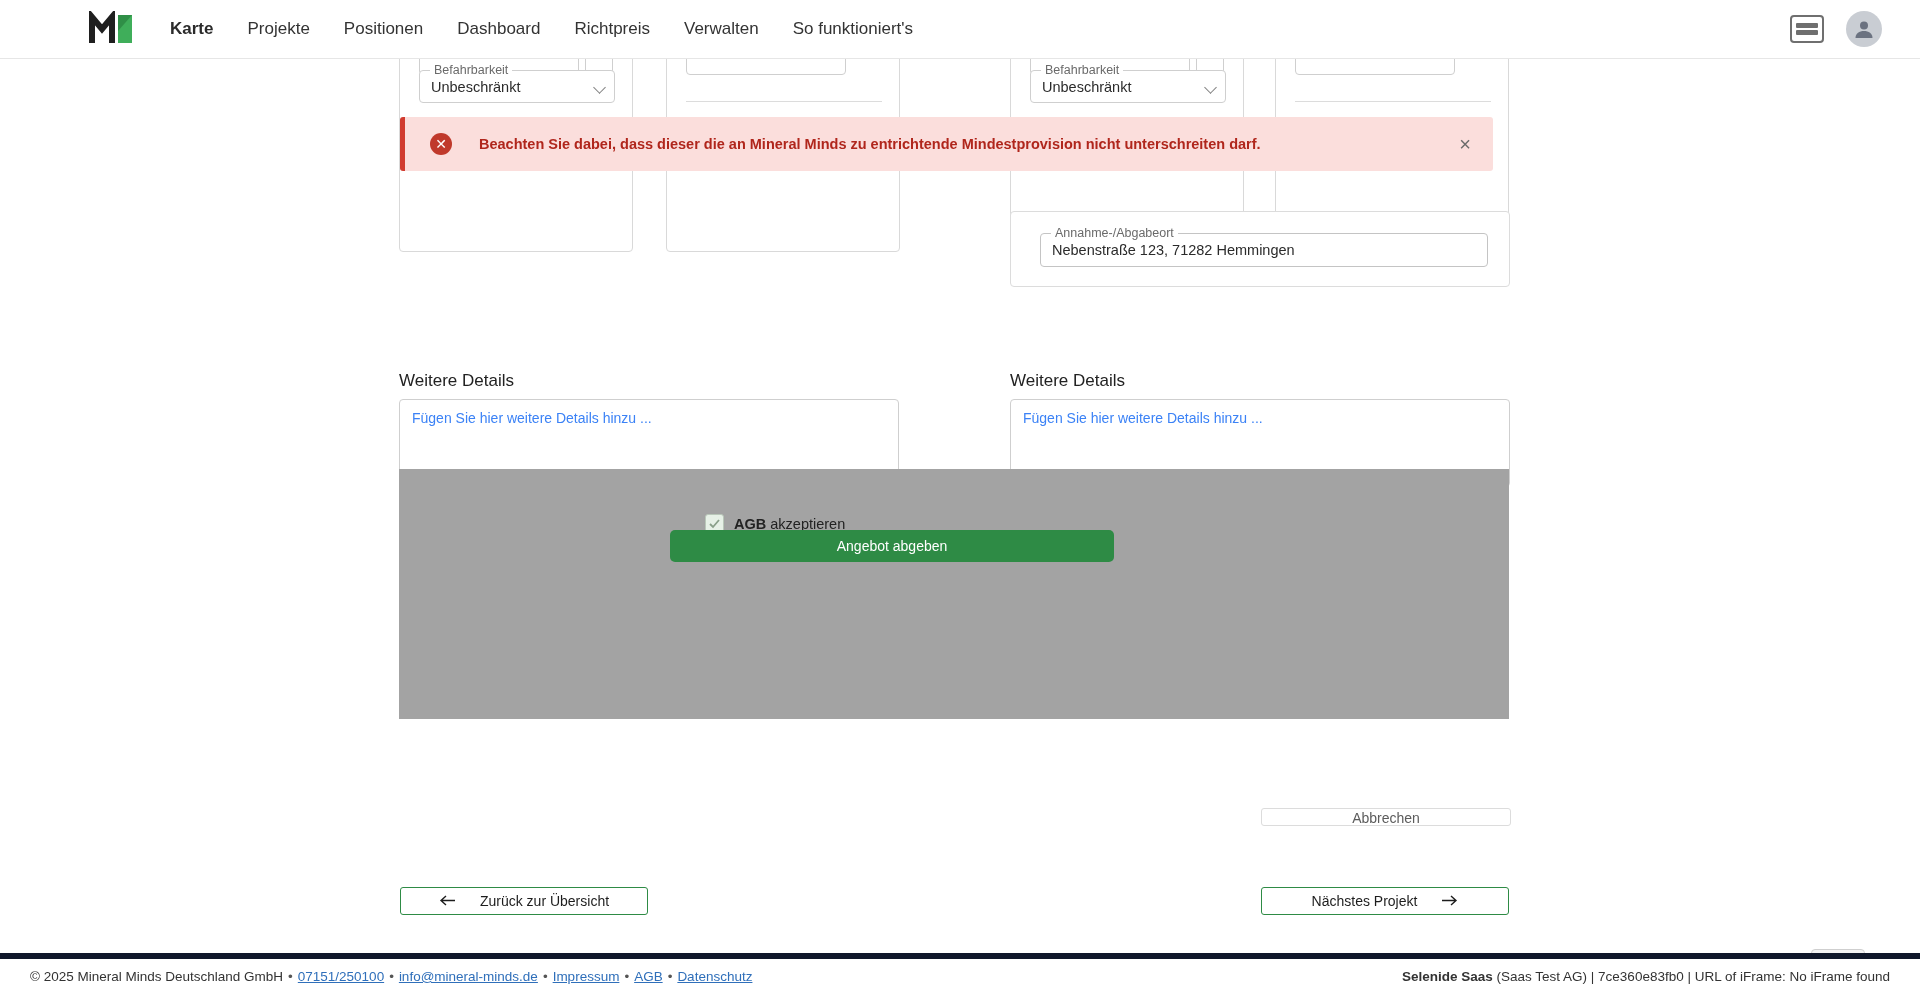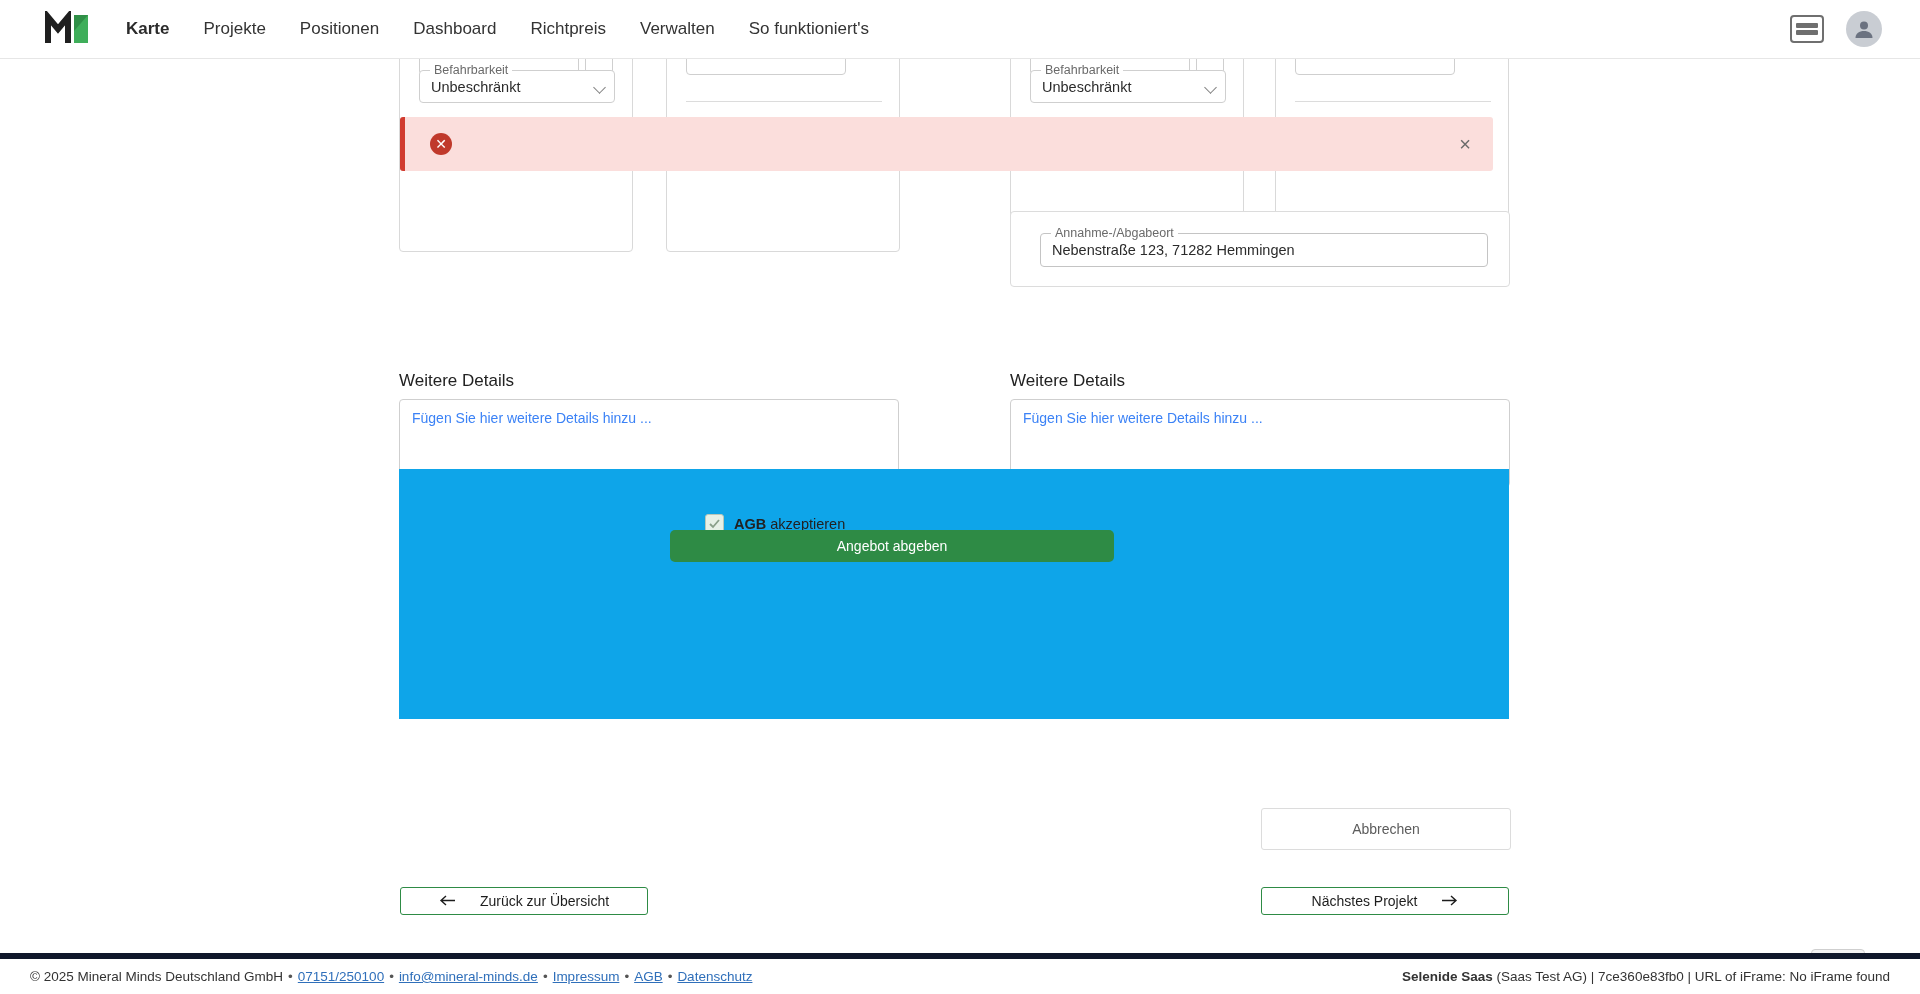--- a/index.html
+++ b/index.html
@@ -13,20 +13,21 @@
   body { position: relative; }
 
   
   .topbar {
     position: absolute; top: 0; left: 0;
     width: 1920px; height: 59px;
     background: #ffffff;
     border-bottom: 1px solid #e6e6e6;
     display: flex; align-items: center;
     z-index: 50;
+    padding-left: 44px;
   }
   .logo {
     width: 58px; height: 40px;
     margin-left: 40px; margin-right: 28px;
     display: flex; align-items: center; justify-content: center;
   }
   .nav {
     display: flex; align-items: center; gap: 34px;
     height: 100%;
   }
@@ -133,21 +134,21 @@
   }
   .details-ph {
     position: absolute; left: 12px; top: 10px;
     font-size: 14px; color: #3b82f6;
   }
 
   
   .green-panel {
     position: absolute; left: 399px; top: 410px;
     width: 1110px; height: 250px;
-    background: #0ea5e9;
+    background: #a3a3a3;
   }
   .agb-row {
     position: absolute; left: 306px; top: 45px;
     display: flex; align-items: center; gap: 10px;
   }
   .checkbox {
     width: 19px; height: 19px;
     border: 1.5px solid #b9c7b9; border-radius: 3px;
     background: #e7f1e7;
     display: flex; align-items: center; justify-content: center;
@@ -165,21 +166,21 @@
   }
   .submit-hint {
     position: absolute; left: 200px; top: 118px;
     width: 600px; text-align: center;
     font-size: 14.5px; color: #333; line-height: 20px;
   }
 
   
   .cancel-btn {
     position: absolute; left: 1261px; top: 749px;
-    width: 250px; height: 42px;
+    width: 250px; height: 18px;
     background: #fff; border: 1px solid #dcdcdc; border-radius: 3px;
     color: #5c5c5c; font-size: 14px;
     font-family: "Liberation Sans", sans-serif; cursor: pointer;
   }
 
   
   .nav-btn {
     position: absolute; height: 28px;
     background: #fff; border: 1.5px solid #2e8b45; border-radius: 3px;
     color: #1d1d1d; font-size: 14px;
@@ -278,20 +279,21 @@
       <div class="chev"></div>
     </div>
 
     <div class="panel-box" style="left:1275px; top:-60px; width:234px; height:253px;"></div>
     <div class="cut-field" style="left:1295px; top:-12px; width:160px; height:28px;"></div>
     <div class="hr-line" style="left:1295px; top:42px; width:196px;"></div>
   </div>
 
   <div class="alert">
     <div class="alert-icon">✕</div>
+    <div class="alert-text">Beachten Sie dabei, dass dieser die an Mineral Minds zu entrichtende Mindestprovision nicht unterschreiten darf.</div>
     <div class="alert-close">×</div>
   </div>
 
   <div class="addr-panel">
     <div class="addr-field">
       <div class="field-label">Annahme-/Abgabeort</div>
       <div class="field-value">Nebenstraße 123, 71282 Hemmingen</div>
     </div>
   </div>
 

